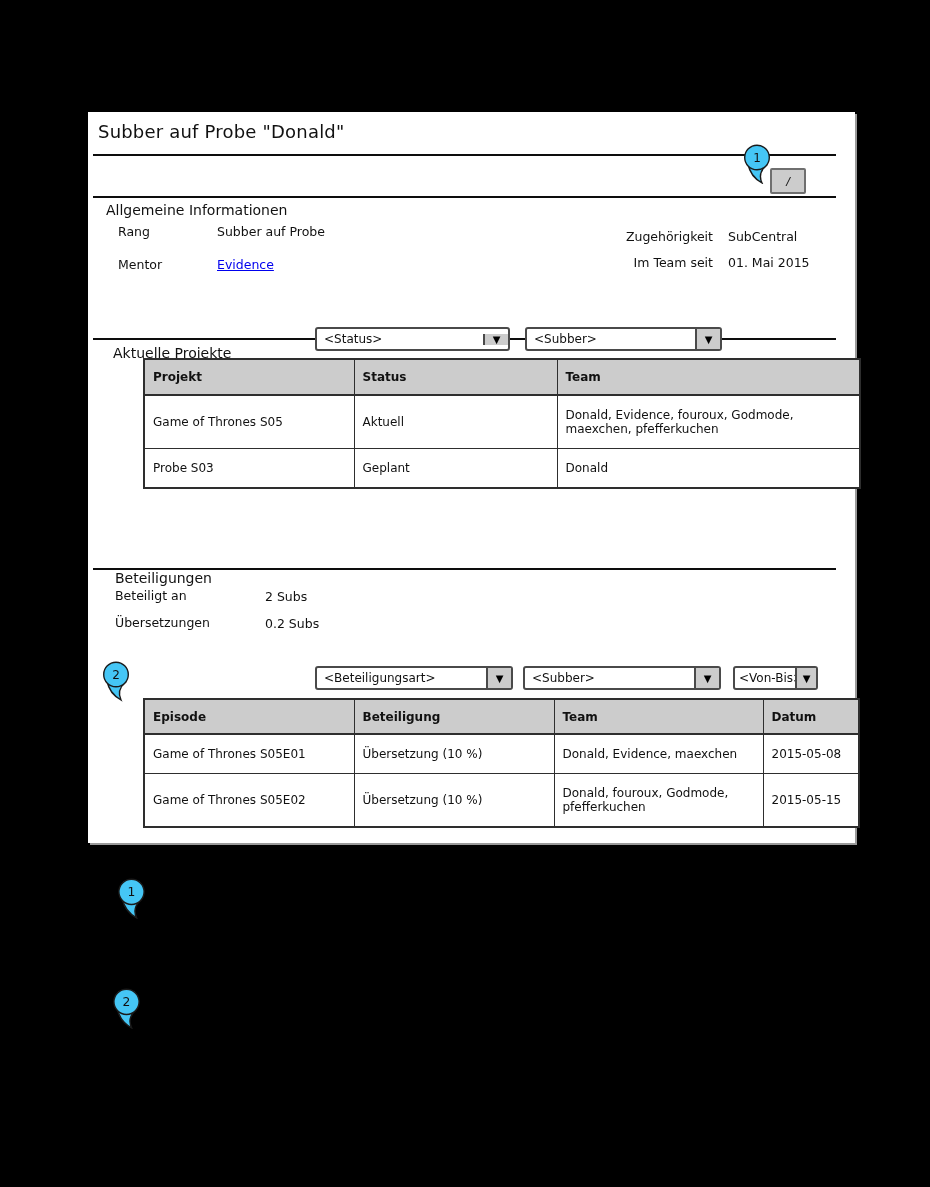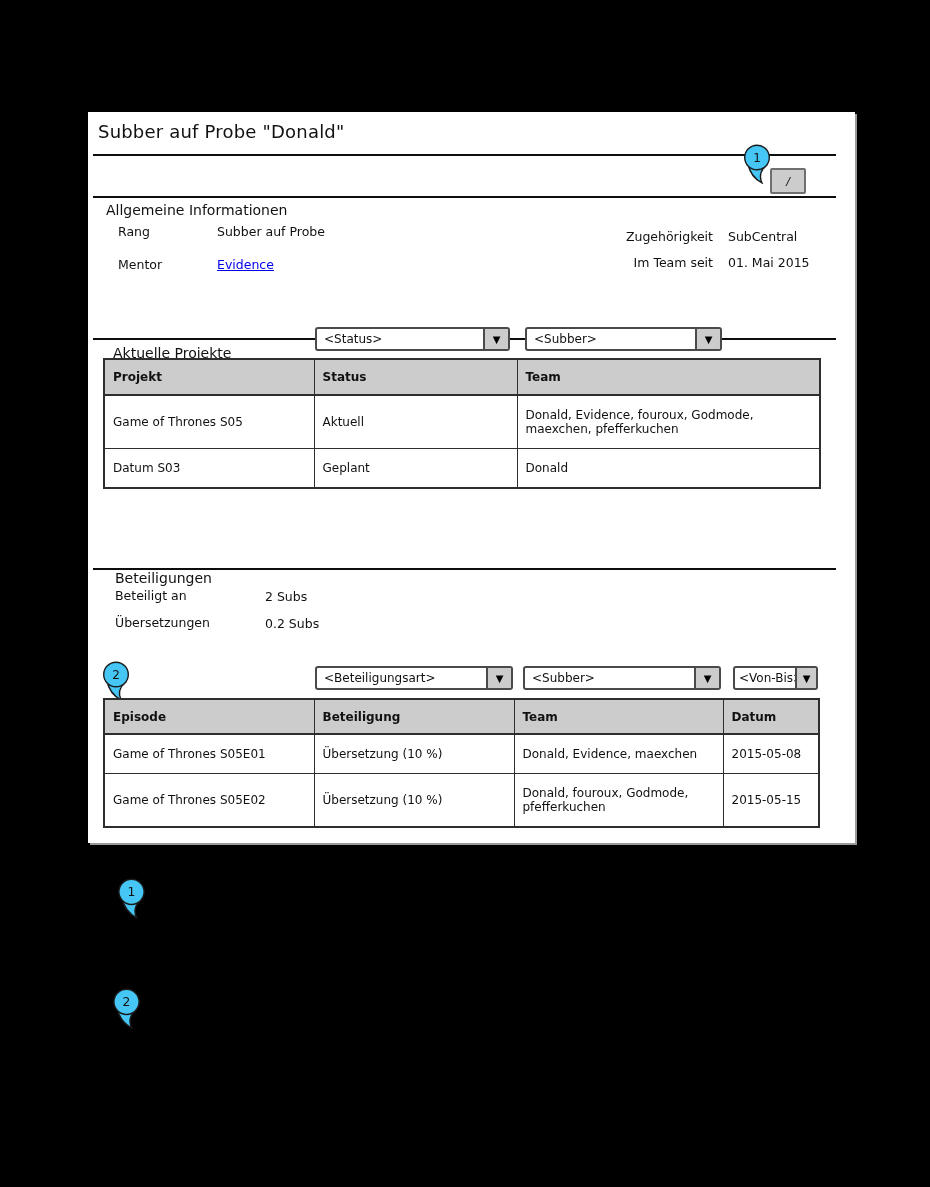--- a/index.html
+++ b/index.html
@@ -53,21 +53,21 @@
   .dd-arrow {
     width:25px; background:#ccc; border-left:2px solid #4a4a4a;
     display:flex; align-items:center; justify-content:center;
     font-size:10px; color:#000;
   }
 
   table.wire {
     position:absolute; border-collapse:collapse; table-layout:fixed;
     background:#fff; font-size:12px;
   }
-  table.wire, table.wire th, table.wire td { border:1.5px solid #2e2e2e; }
+  table.wire, table.wire th, table.wire td { border:1.5px solid #2e2e2e;margin-left:40px; }
   table.wire { border-width:2px; }
   table.wire th {
     background:#ccc; text-align:left; font-size:12px; font-weight:bold;
     padding:4px 8px; border-bottom-width:2px; color:#111;
   }
   table.wire td { padding:12px 8px; vertical-align:middle; color:#111; }
   td.v-top { vertical-align:top; }
 
   .callout { position:absolute; }
   .callout text { font-family:"DejaVu Sans","Liberation Sans",sans-serif; }
@@ -99,21 +99,21 @@
 
   <div class="lbl lbl-r" style="left:500px; top:117px; width:125px;">Zugehörigkeit</div>
   <div class="val" style="left:640px; top:117px;">SubCentral</div>
 
   <div class="lbl lbl-r" style="left:500px; top:143px; width:125px;">Im Team seit</div>
   <div class="val" style="left:640px; top:143px;">01. Mai 2015</div>
 
   <div class="section-title" style="left:25px; top:205px;text-align:right;">Aktuelle Projekte</div>
   <div class="hr" style="top:226px;"></div>
 
-  <div class="dd" style="left:227px; top:215px; width:195px;">
+  <div class="dd" style="left:227px; top:215px; width:195px;align-items:center;">
     <span class="dd-label">&lt;Status&gt;</span>
     <span class="dd-arrow">▼</span>
   </div>
   <div class="dd" style="left:437px; top:215px; width:197px;">
     <span class="dd-label">&lt;Subber&gt;</span>
     <span class="dd-arrow">▼</span>
   </div>
 
   <table class="wire" style="left:15px; top:246px; width:716px;">
     <colgroup>
@@ -126,21 +126,21 @@
       <th style="height:36px;">Projekt</th>
       <th>Status</th>
       <th>Team</th>
     </tr>
     <tr>
       <td style="height:38px;">Game of Thrones S05</td>
       <td>Aktuell</td>
       <td>Donald, Evidence, fouroux, Godmode, maexchen, pfefferkuchen</td>
     </tr>
     <tr>
-      <td style="height:35px;">Datum S03</td>
+      <td style="height:35px;">Probe S03</td>
       <td>Geplant</td>
       <td>Donald</td>
     </tr>
   </tbody>
     </table>
 
   <div class="section-title" style="left:27px; top:430px;">Beteiligungen</div>
   <div class="hr" style="top:456px;"></div>
 
   <div class="lbl" style="left:27px; top:476px;">Beteiligt an</div>

